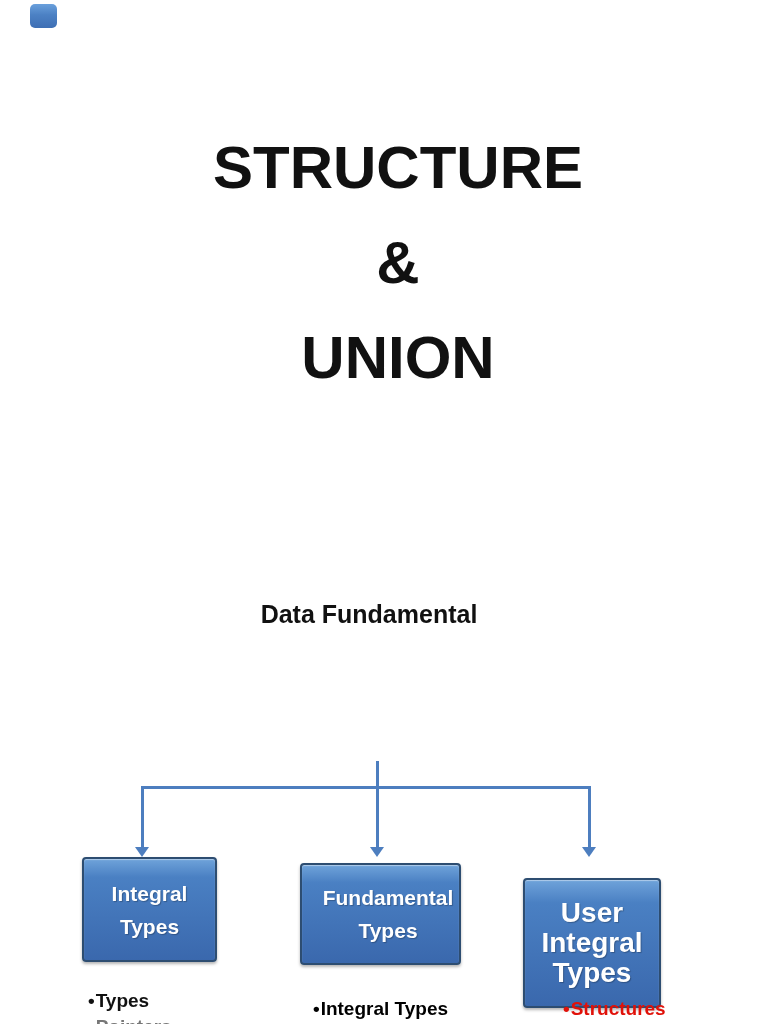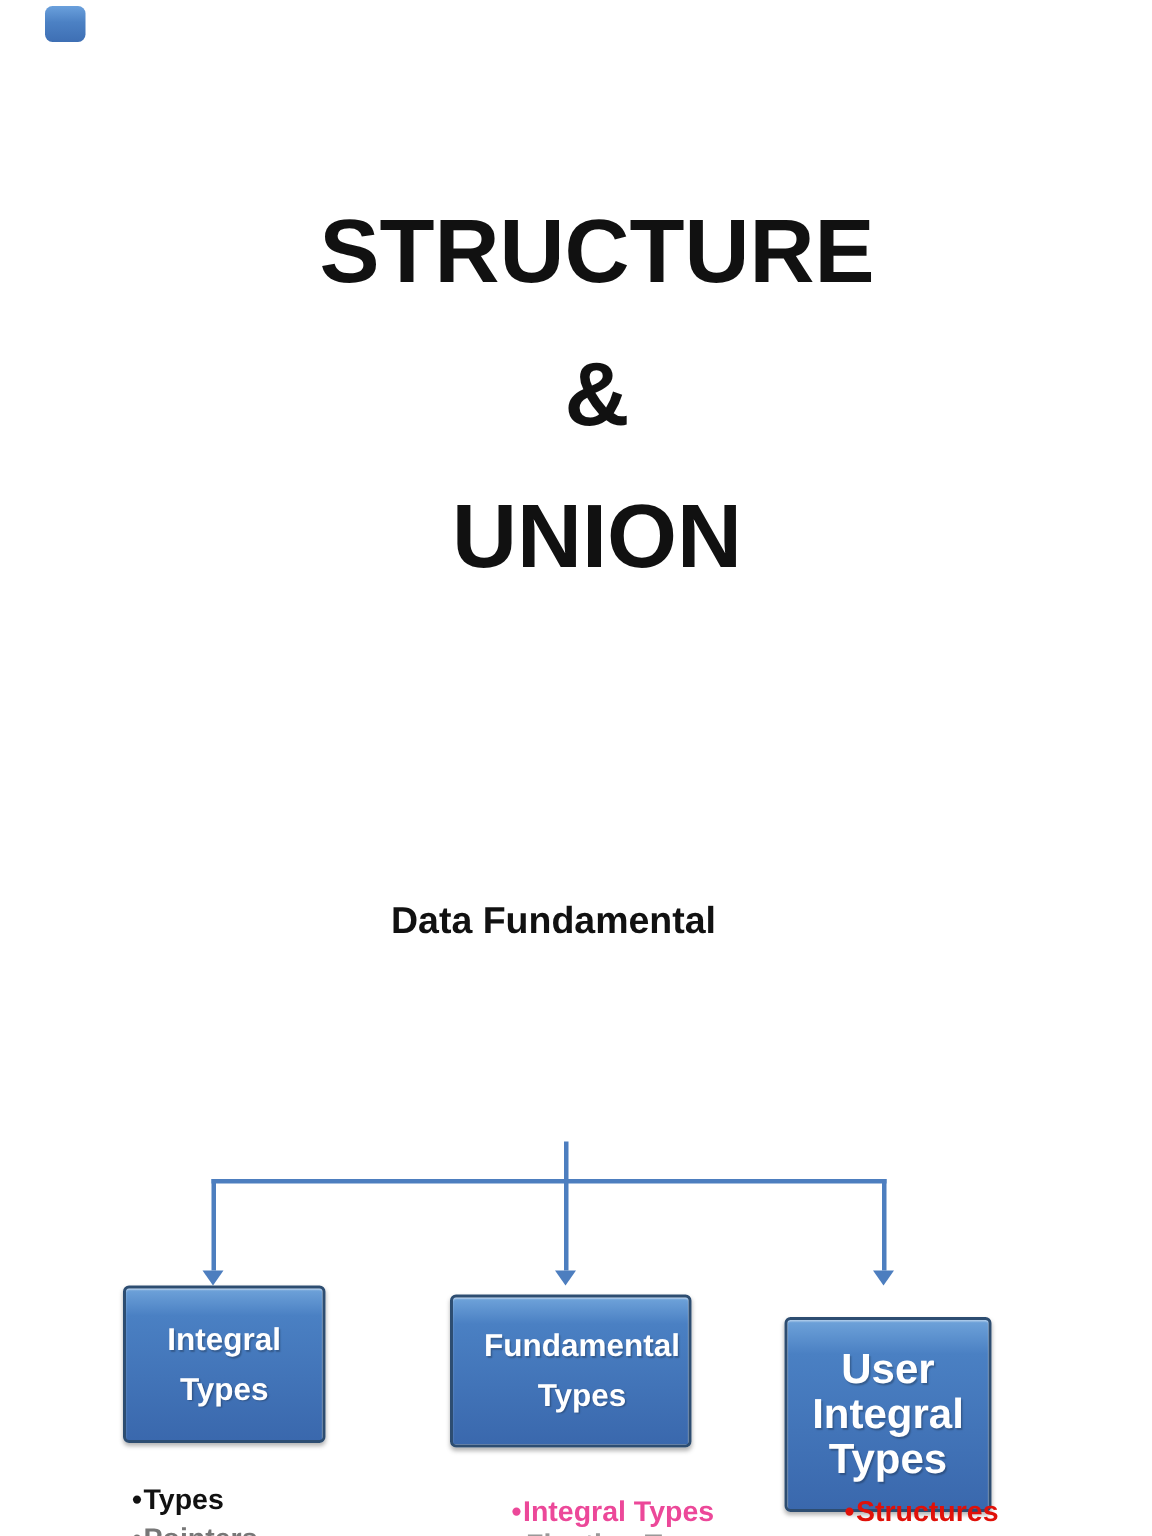--- a/index.html
+++ b/index.html
@@ -124,21 +124,21 @@
     <span>Integral</span>
     <span>Types</span>
   </div>
 
   <div id="bullet-arrays" class="abs bullet-row" style="color: rgb(17, 17, 17);">
     <span class="dot">•</span><span>Types</span>
   </div>
   <div id="bullet-pointers-cutoff" class="abs bullet-row" style="color: rgb(119, 119, 119);">
     <span class="dot">•</span><span>Pointers</span>
   </div>
-  <div id="bullet-integral" class="abs bullet-row" style="color: #ec4899; margin-left: 28px;">
+  <div id="bullet-integral" class="abs bullet-row" style="color: #000000;">
     <span class="dot">•</span><span>Integral Types</span>
   </div>
   <div id="bullet-floating-cutoff" class="abs bullet-row" style="color: rgb(153, 153, 153);">
     <span class="dot">•</span><span>Floating Types</span>
   </div>
   <div id="bullet-structures" class="abs bullet-row" style="color: rgb(224, 17, 9);">
     <span class="dot">•</span><span>Structures</span>
   </div>
 
 </div>

